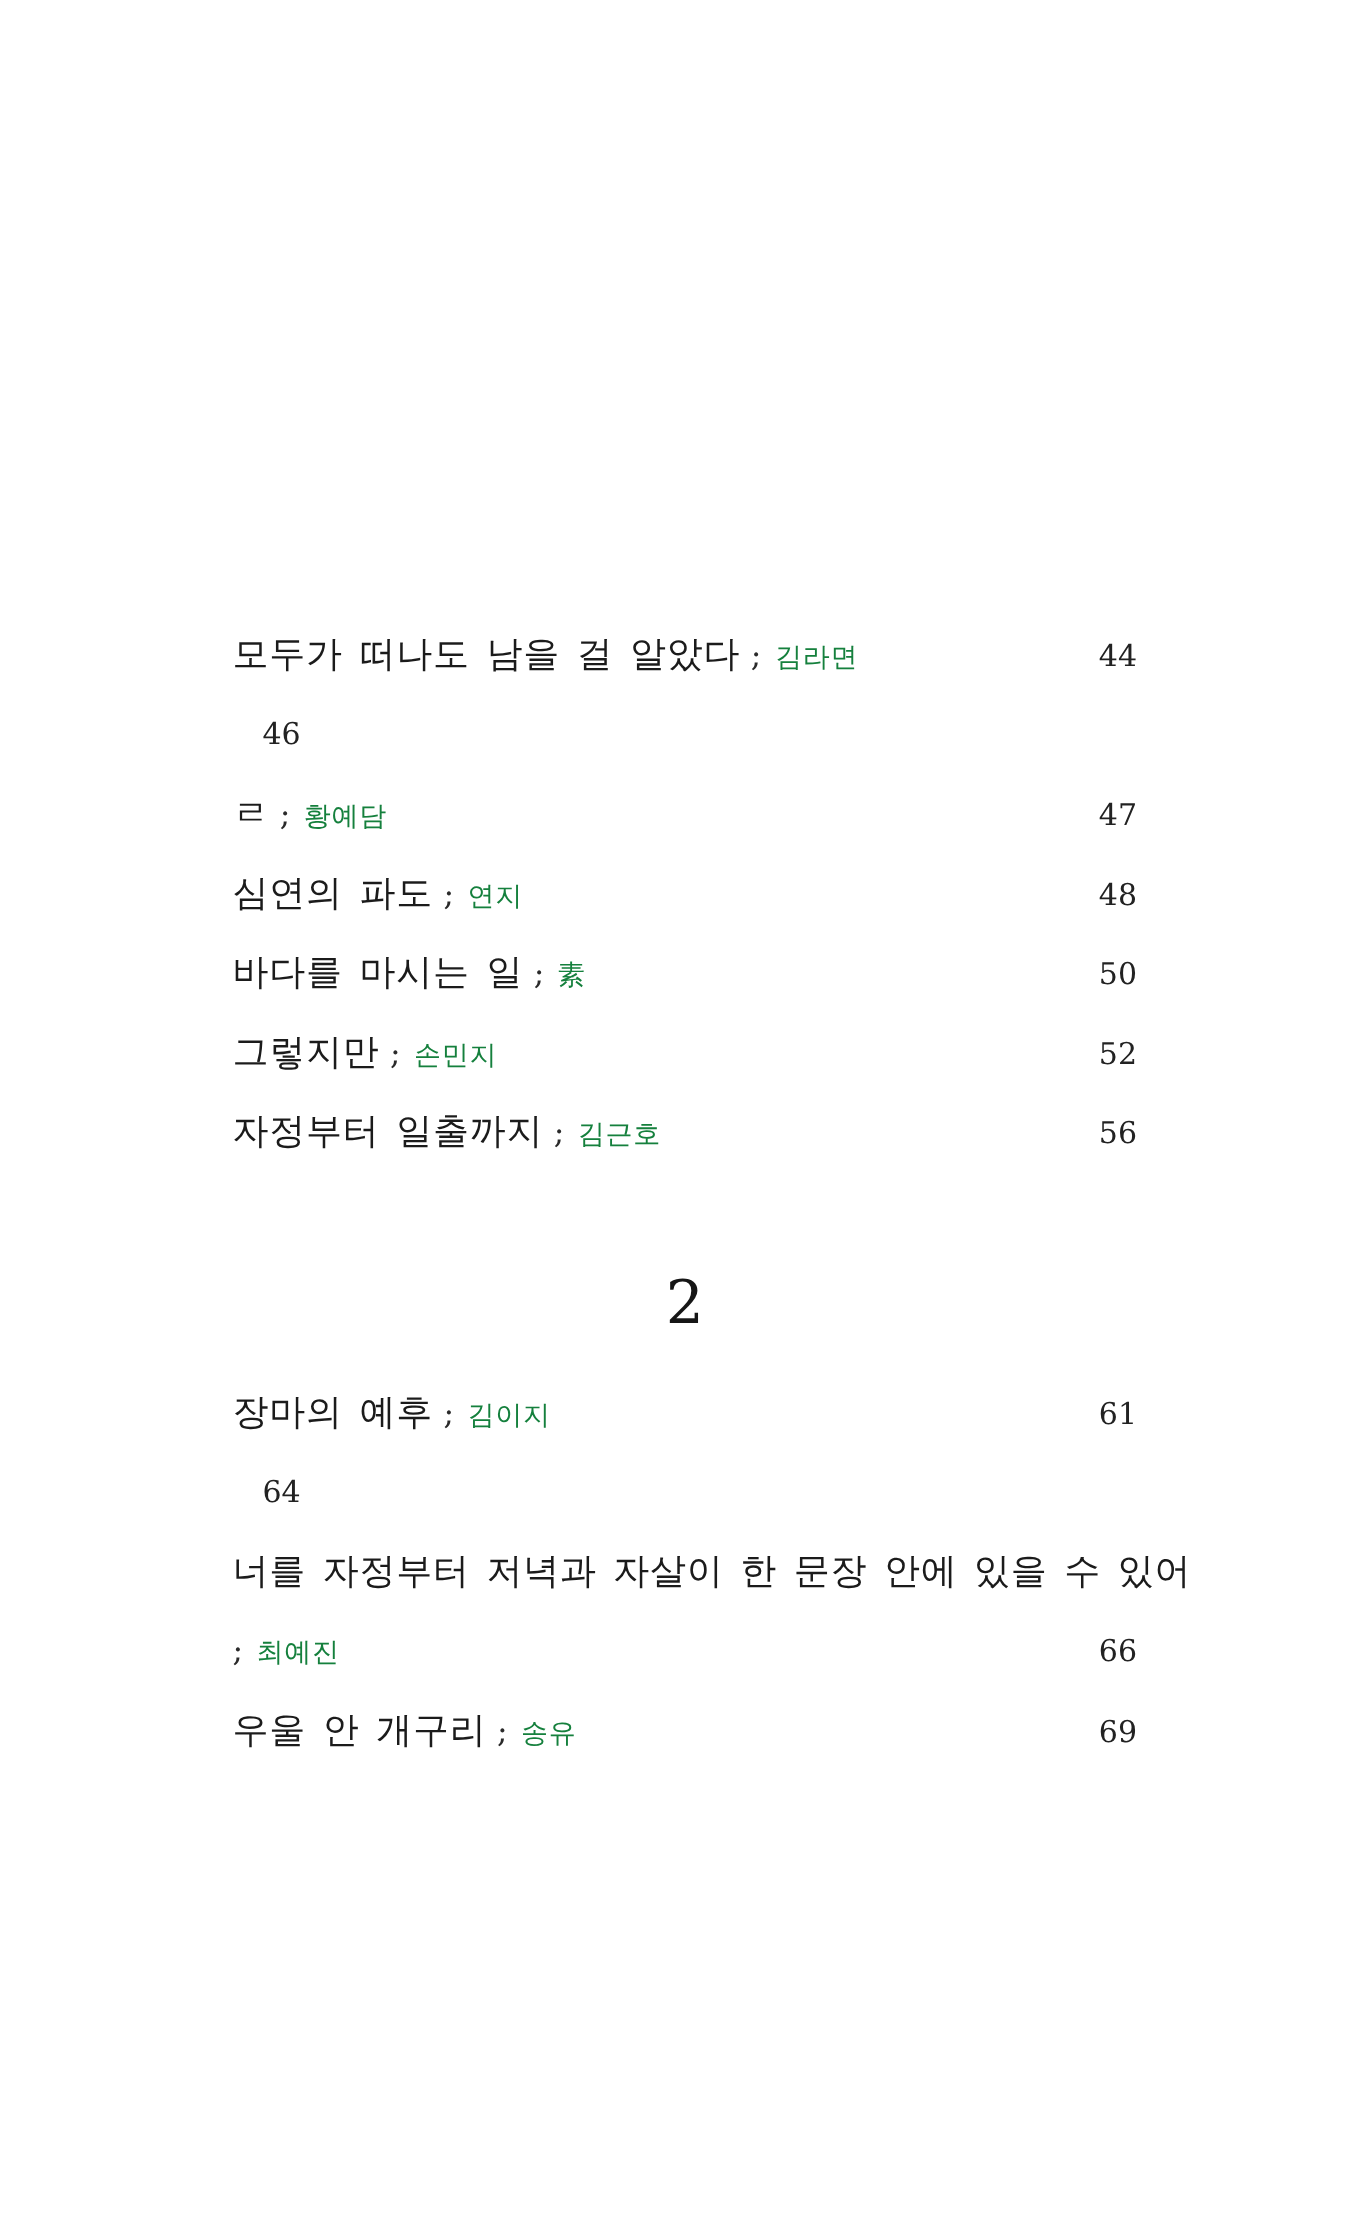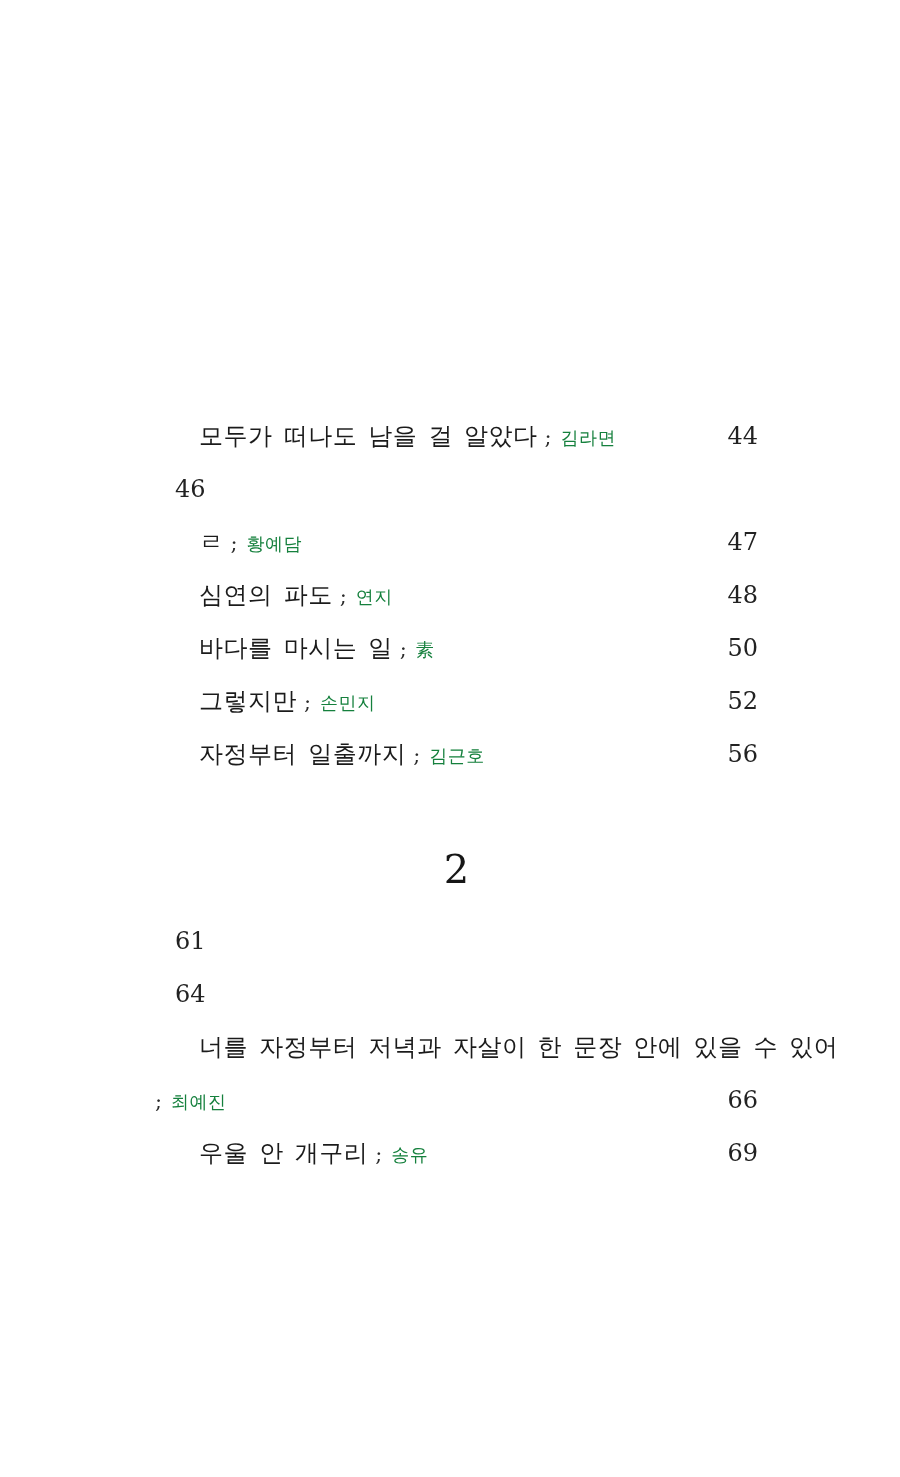--- a/index.html
+++ b/index.html
@@ -36,35 +36,34 @@
     height: 53px;
     line-height: 53px;
     white-space: nowrap;
   }
   .entry-text { display: inline; }
   .title {
     font-size: 24px;
     color: #1b1b1b;
     word-spacing: 3px;
     letter-spacing: 0.5px;
-    margin-left: 44px;
   }
   .sep {
     font-size: 21px;
     color: #2a2a2a;
     margin: 0 9px 0 7px;
   }
   .sep.lead { margin-left: 0; }
   .author {
     font-size: 18px;
     color: #15803d;
     letter-spacing: 0.5px;
   }
   .pagenum {
-    font-size: 24px;
+    font-size: 20px;
     color: #222222;
     margin-left: 20px;
   }
 </style>
 </head>
 <body>
 
 <div class="page">
   <div class="toc" id="toc-root">
   <section class="toc-section">
@@ -104,20 +103,21 @@
     <span class="entry-text"><span class="title">자정부터 일출까지</span><span class="sep">;</span><span class="author">김근호</span></span>
     <span class="pagenum">56</span>
   </div>
 </div>
   </section>
 
   <section class="toc-section">
     <h2 class="section-number">2</h2>
     <div class="entries">
   <div class="entry">
+    <span class="entry-text"><span class="title">장마의 예후</span><span class="sep">;</span><span class="author">김이지</span></span>
     <span class="pagenum">61</span>
   </div>
 
   <div class="entry">
     <span class="pagenum">64</span>
   </div>
 
   <div class="entry">
     <span class="entry-text"><span class="title">너를 자정부터 저녁과 자살이 한 문장 안에 있을 수 있어</span></span>
 

